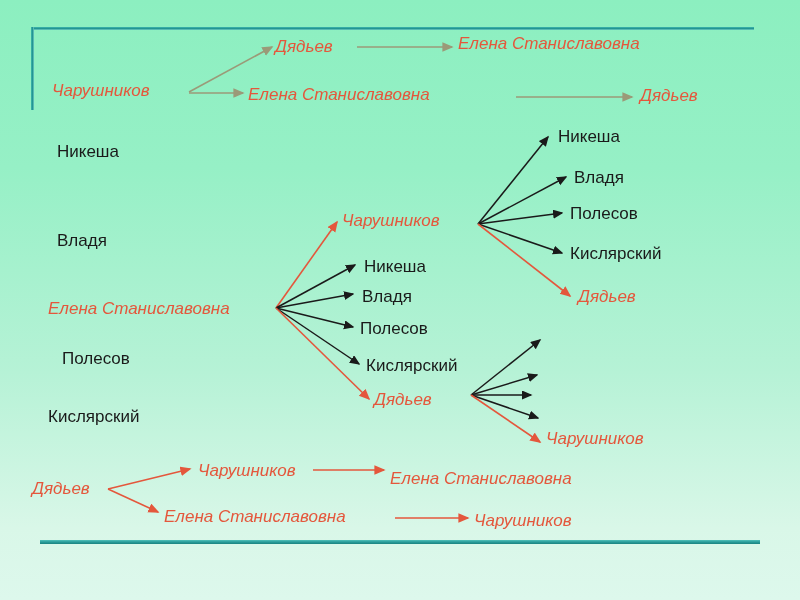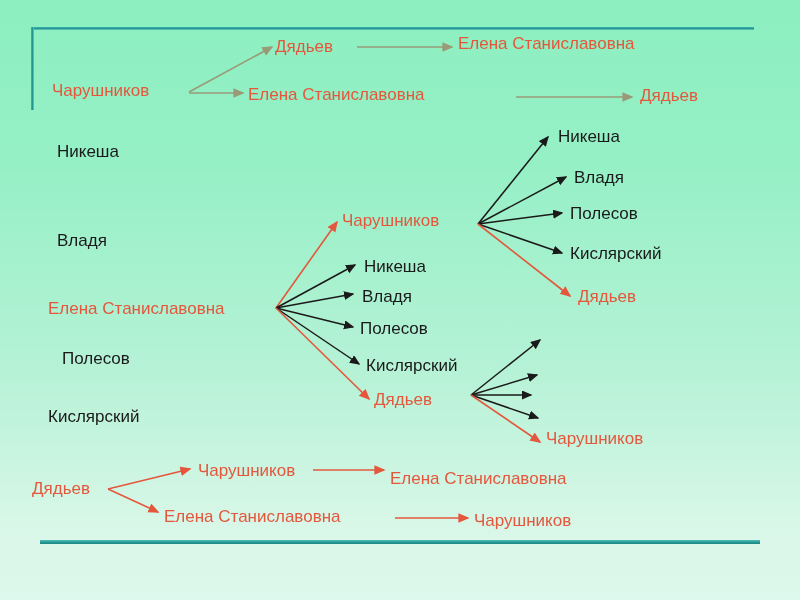--- a/index.html
+++ b/index.html
@@ -47,21 +47,21 @@
     background: linear-gradient(to bottom, #52c2ba 0%, #2a9d9a 50%, #1b8380 100%);
   }
 
   
   .node {
     position: absolute;
     white-space: nowrap;
     line-height: 1;
     font-family: "Liberation Sans", sans-serif;
   }
-  .red  { color: #e4573c; }
+  .red  { color: #e4573c; font-style: italic; }
   .black{ color: #1a1a1a; }
 
   svg.wires {
     position: absolute;
     left: 0;
     top: 0;
     width: 800px;
     height: 600px;
     pointer-events: none;
   }

